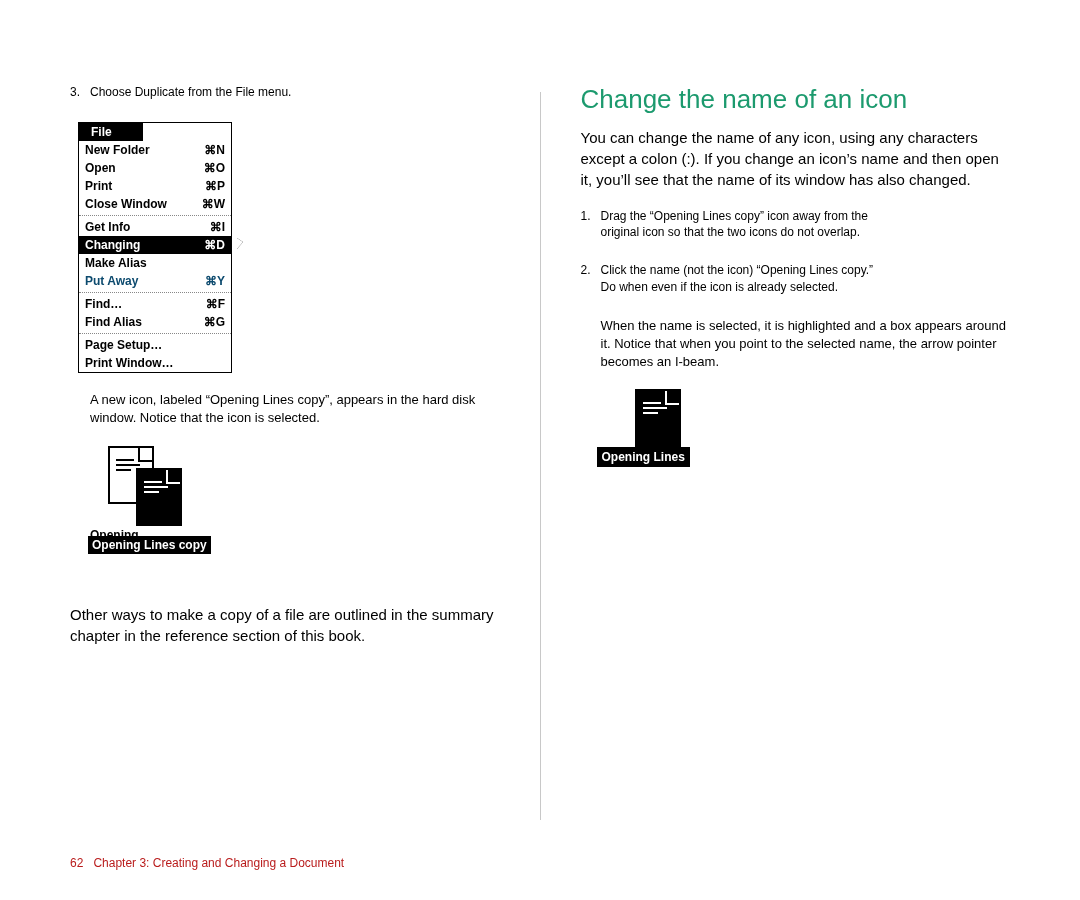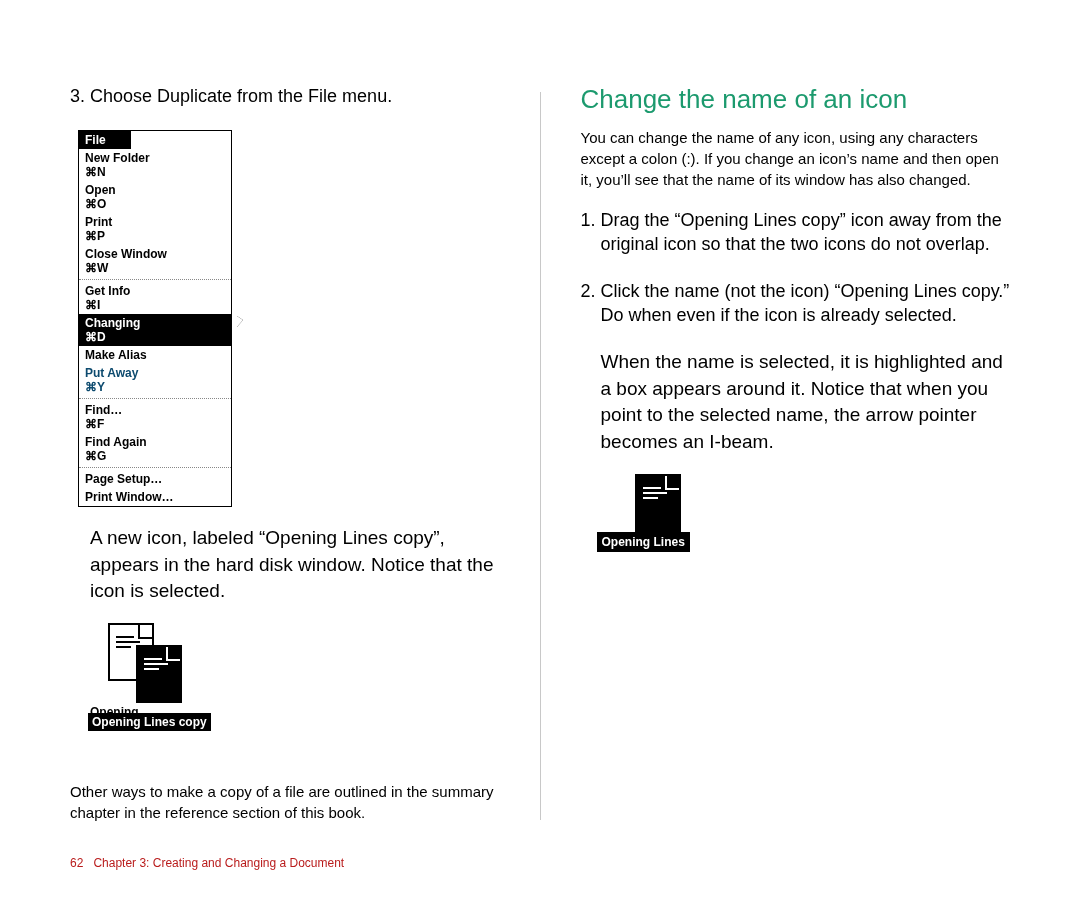--- a/index.html
+++ b/index.html
@@ -21,33 +21,33 @@
   .col {
     flex: 1;
     position: relative;
   }
   .divider {
     width: 0;
     border-left: 1px solid #c8c8c8;
     margin: 8px 0 80px 0;
   }
   .step {
-    font-size: 18px;
+    font-size: 12px;
     line-height: 1.35;
     margin-bottom: 22px;
   }
   .step .num {
     display: inline-block;
     width: 20px;
   }
   .step-indent {
     margin-left: 20px;
   }
   .body-text {
-    font-size: 19px;
+    font-size: 13px;
     line-height: 1.4;
     margin-left: 20px;
     margin-bottom: 18px;
   }
   .body-text-noindent {
     font-size: 15px;
     line-height: 1.4;
     margin-bottom: 18px;
   }
   h2.section-heading {
@@ -70,32 +70,31 @@
   .file-menu {
     width: 152px;
     background: #fff;
     border: 1.5px solid #000;
     font-family: "Chicago", "Arial Black", Arial, sans-serif;
     font-size: 12px;
   }
   .file-menu .titlebar {
     background: #000;
     color: #fff;
-    padding: 2px 6px;
+    padding: 2px 12px;
     font-weight: bold;
     font-size: 12px;
     width: 40px;
   }
   .file-menu .row {
     display: flex;
     justify-content: space-between;
     padding: 2px 6px;
     white-space: nowrap;
     font-weight: bold;
-    flex-direction: column;
   }
   .file-menu .row.disabled {
     color: #0c4a6e;
   }
   .file-menu .row.selected {
     background: #000;
     color: #fff;
     position: relative;
   }
   .file-menu .row.selected::after {
@@ -241,21 +240,21 @@
         <div class="row disabled">
             <span>Put Away</span>
             <span>⌘Y</span>
           </div>
         <hr>
         <div class="row">
             <span>Find…</span>
             <span>⌘F</span>
           </div>
         <div class="row">
-            <span>Find Again</span>
+            <span>Find Alias</span>
             <span>⌘G</span>
           </div>
         <hr>
         <div class="row">
             <span>Page Setup…</span>
             <span></span>
           </div>
         <div class="row">
             <span>Print Window…</span>
             <span></span>

